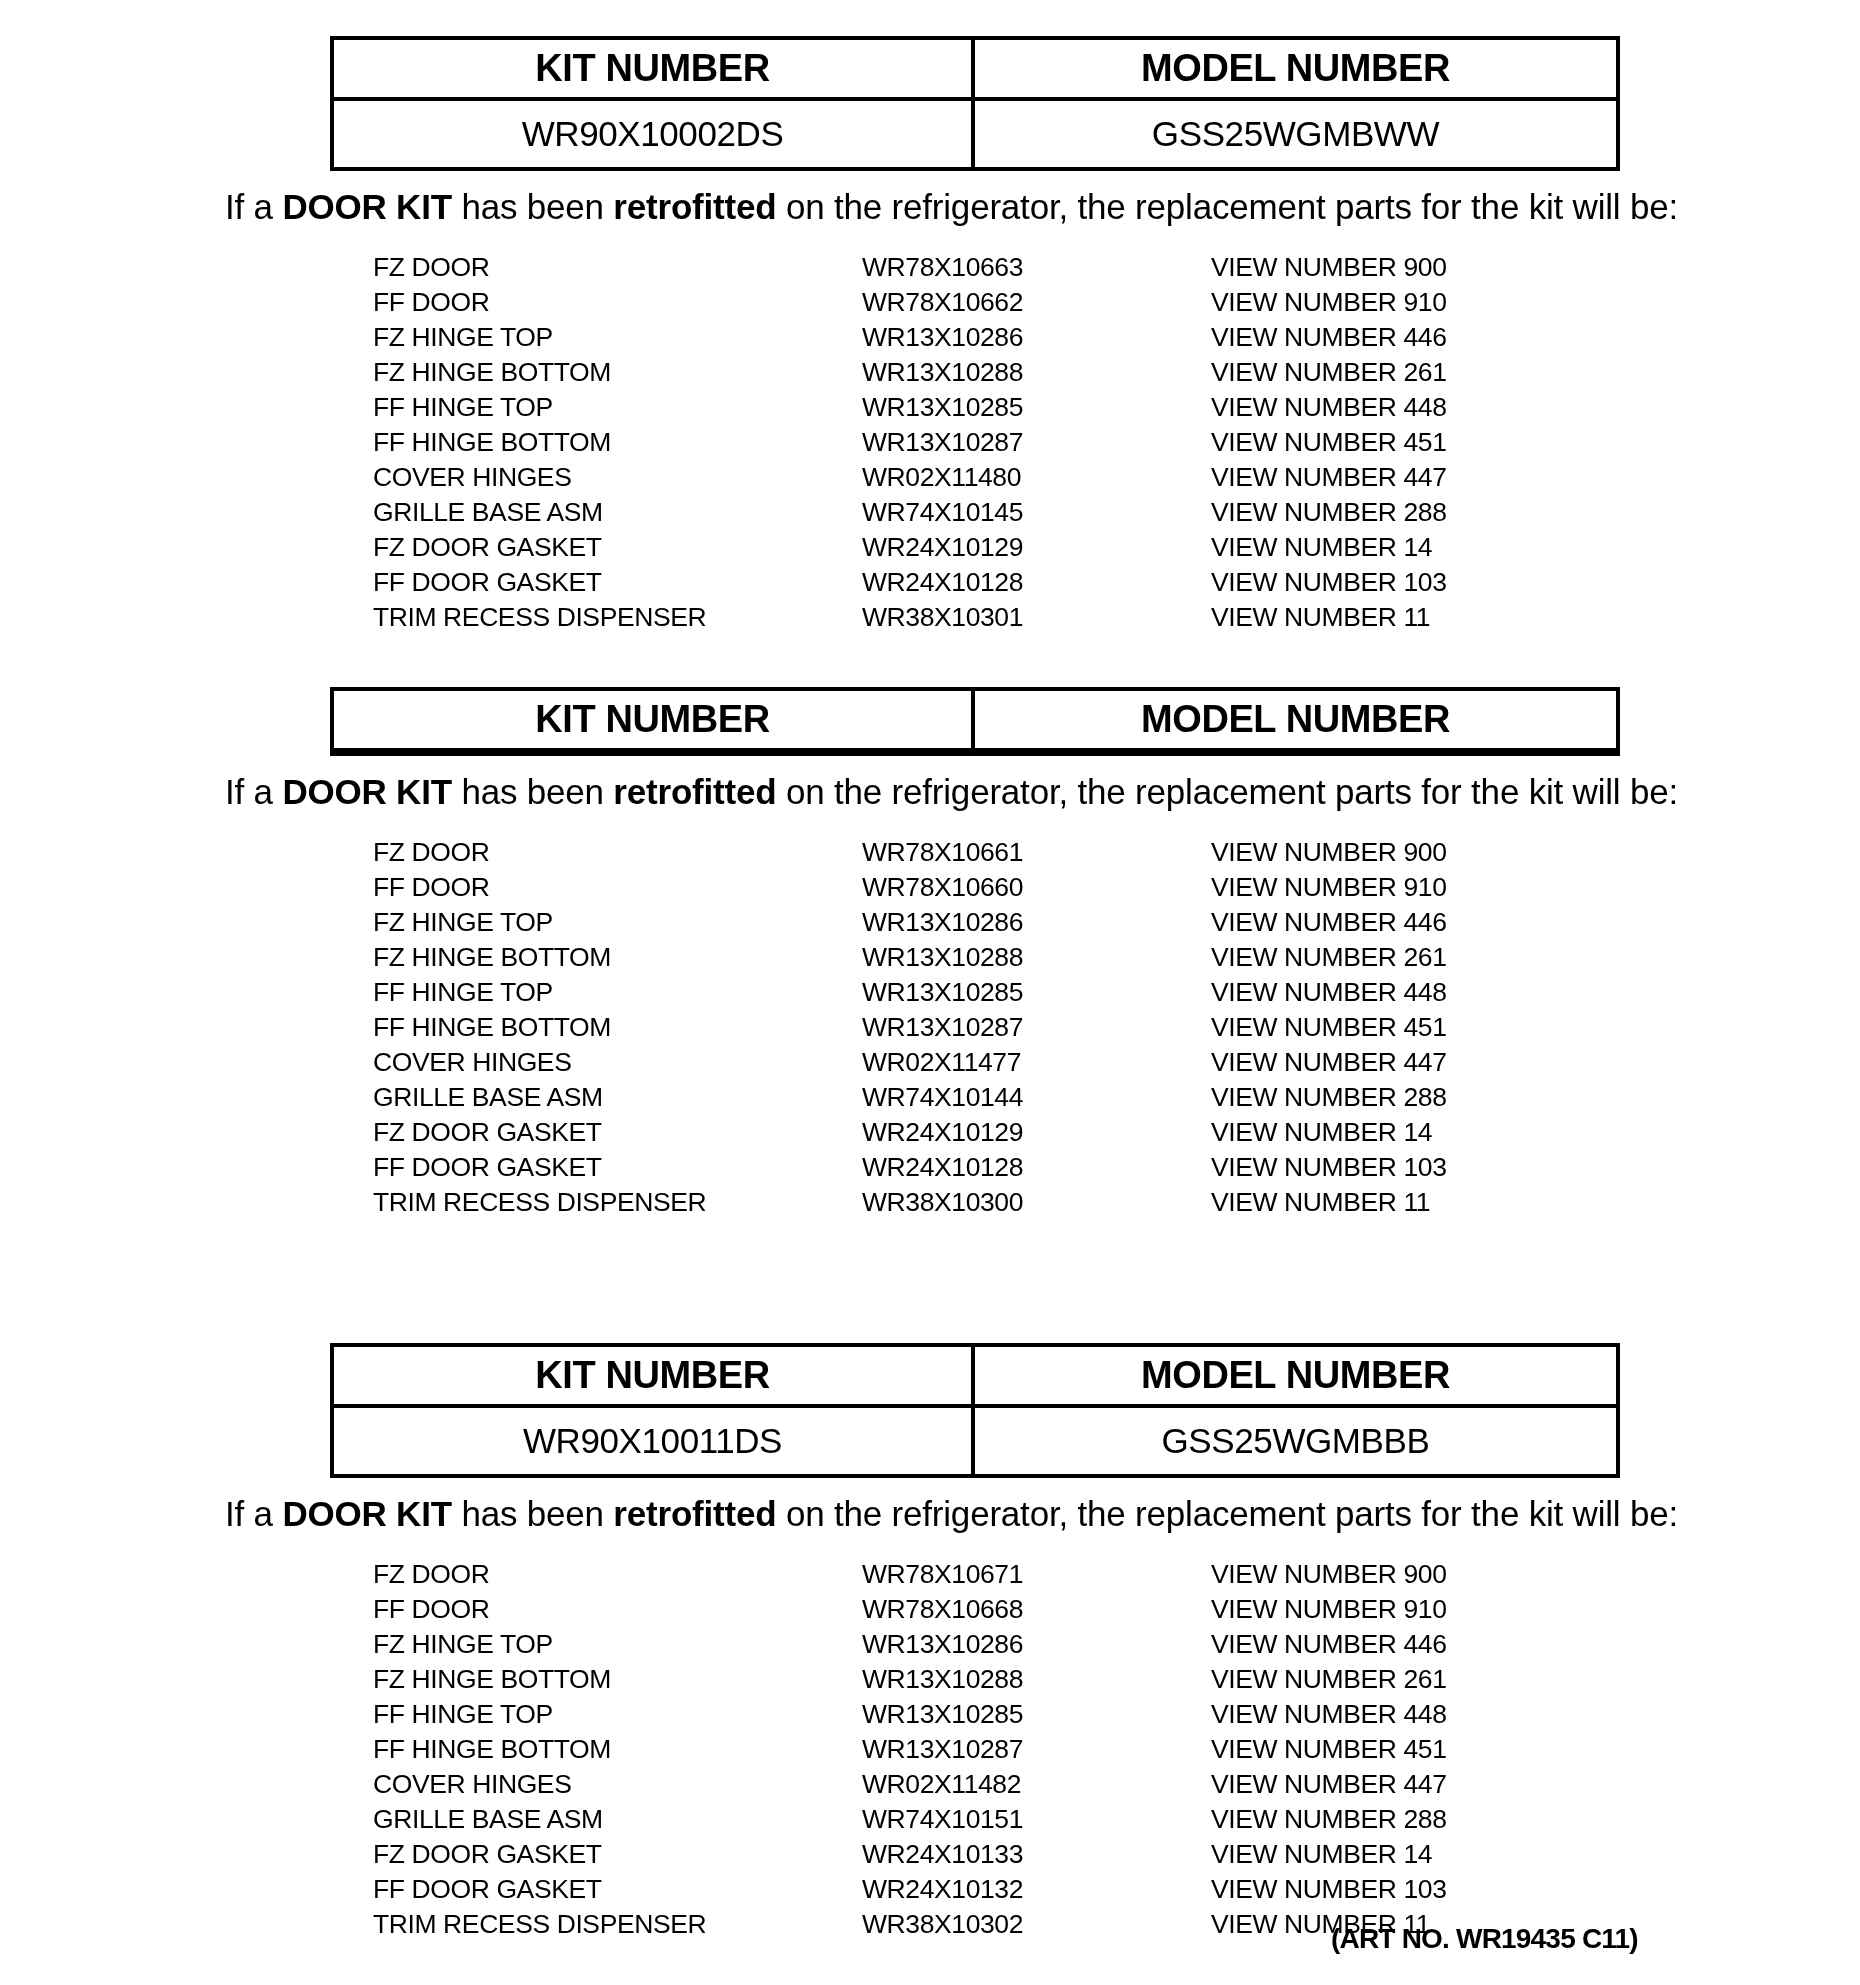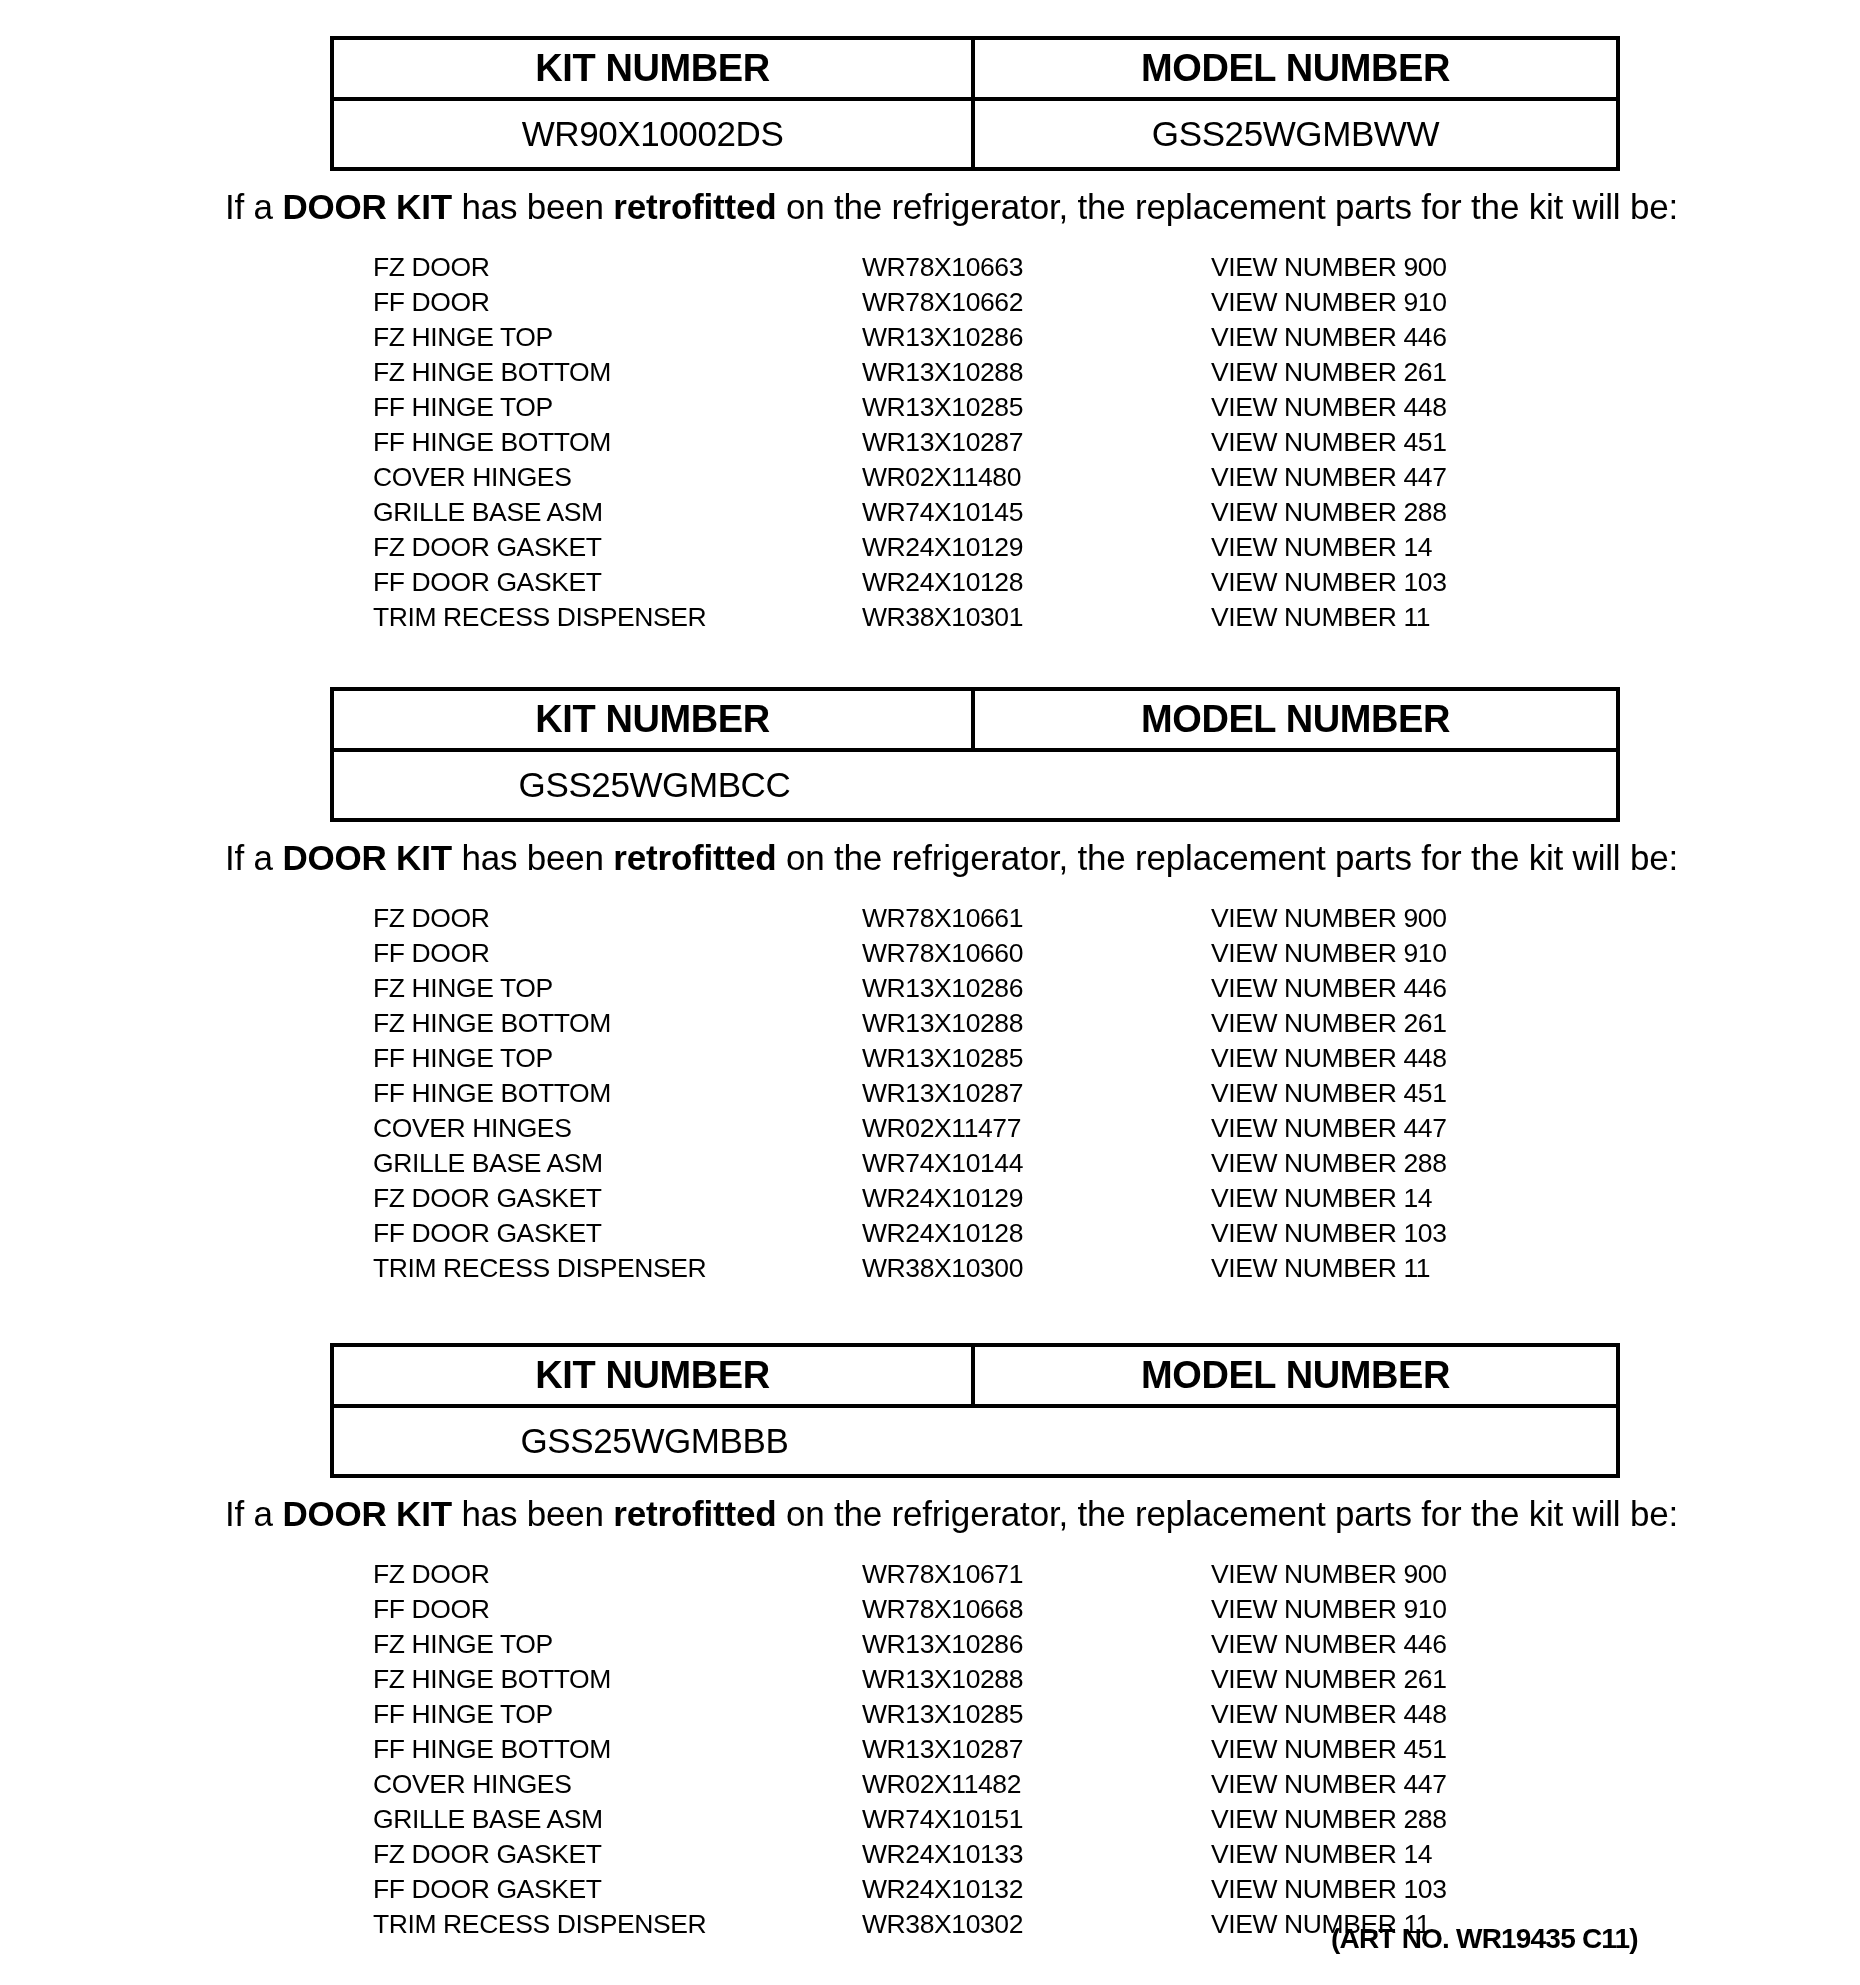--- a/index.html
+++ b/index.html
@@ -113,21 +113,20 @@
           <div class="cell">TRIM RECESS DISPENSER</div>
           <div class="cell">WR38X10301</div>
           <div class="cell">VIEW NUMBER 11</div>
         </div>
   </div>
 
   <div class="section" style="top: 687px;">
     <div class="kit-table">
       <div class="th col1">KIT NUMBER</div>
       <div class="th">MODEL NUMBER</div>
-      <div class="td">GSS25WGMBCC</div>
     </div>
     <div class="intro"><span>If a </span><b>DOOR KIT</b><span> has been </span><b>retrofitted</b><span> on the refrigerator, the replacement parts for the kit will be:</span></div>
     <div class="parts">
           <div class="cell">FZ DOOR</div>
           <div class="cell">WR78X10661</div>
           <div class="cell">VIEW NUMBER 900</div>
           <div class="cell">FF DOOR</div>
           <div class="cell">WR78X10660</div>
           <div class="cell">VIEW NUMBER 910</div>
           <div class="cell">FZ HINGE TOP</div>
@@ -157,20 +156,21 @@
           <div class="cell">TRIM RECESS DISPENSER</div>
           <div class="cell">WR38X10300</div>
           <div class="cell">VIEW NUMBER 11</div>
         </div>
   </div>
 
   <div class="section" style="top: 1343px;">
     <div class="kit-table">
       <div class="th col1">KIT NUMBER</div>
       <div class="th">MODEL NUMBER</div>
+      <div class="td col1">WR90X10011DS</div>
       <div class="td">GSS25WGMBBB</div>
     </div>
     <div class="intro"><span>If a </span><b>DOOR KIT</b><span> has been </span><b>retrofitted</b><span> on the refrigerator, the replacement parts for the kit will be:</span></div>
     <div class="parts">
           <div class="cell">FZ DOOR</div>
           <div class="cell">WR78X10671</div>
           <div class="cell">VIEW NUMBER 900</div>
           <div class="cell">FF DOOR</div>
           <div class="cell">WR78X10668</div>
           <div class="cell">VIEW NUMBER 910</div>

